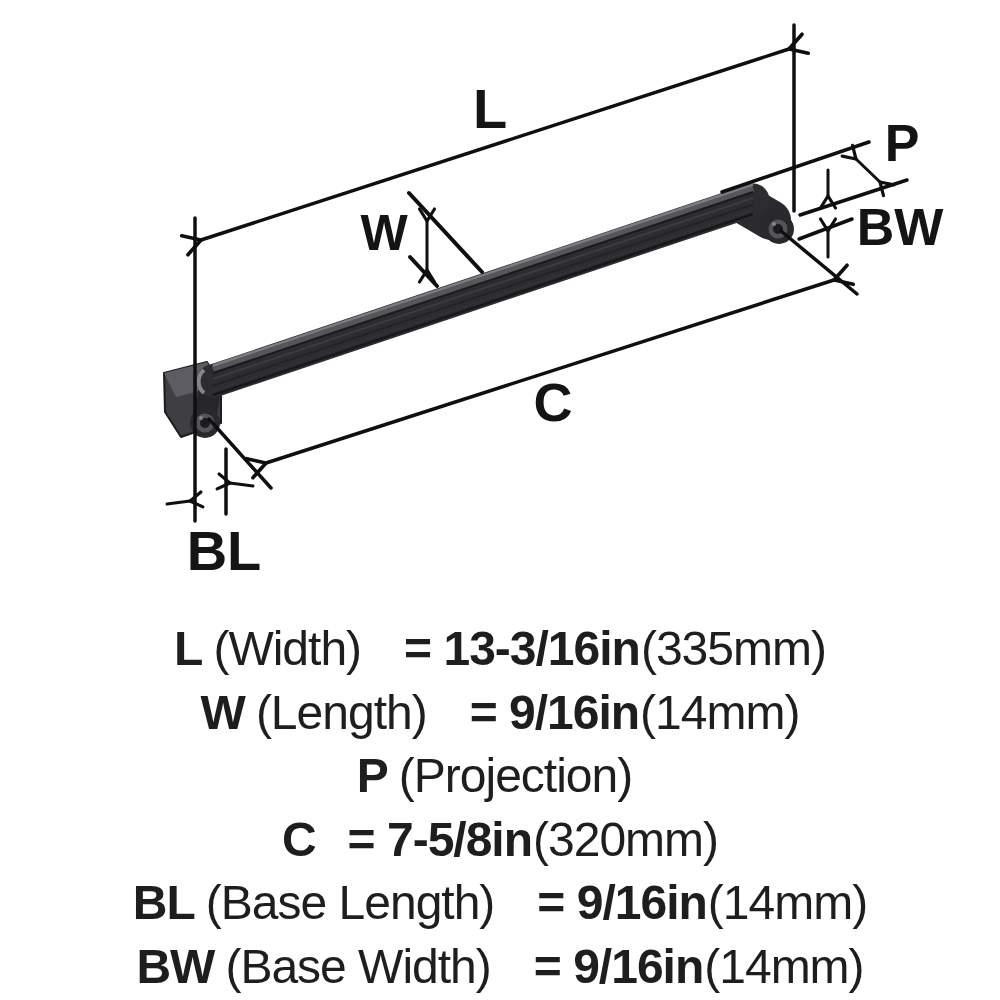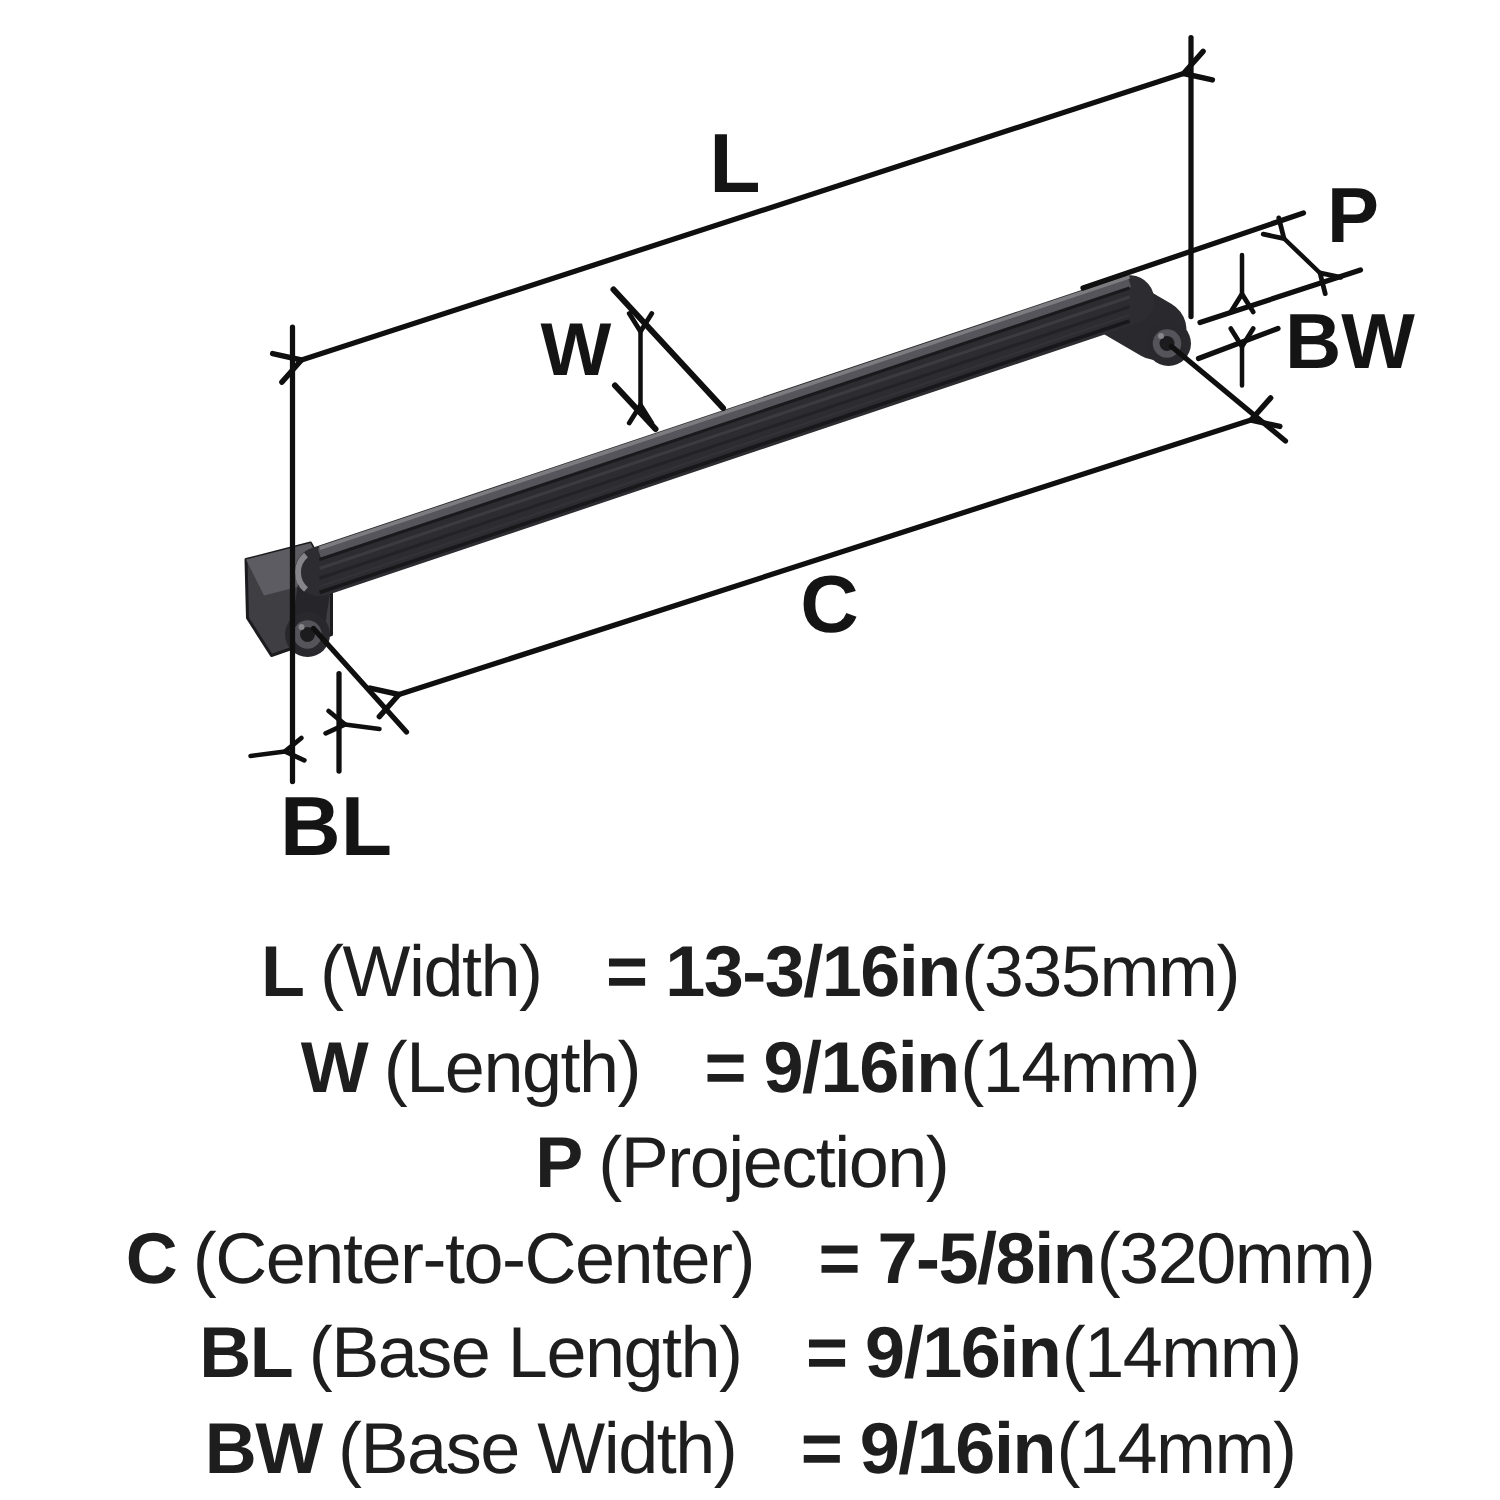--- a/index.html
+++ b/index.html
@@ -155,21 +155,20 @@
     <span class="lg-name">(Length)</span>
     <span class="lg-val">= 9/16in</span>
     <span class="lg-metric">(14mm)</span>
   </div>
   <div class="legend-row">
     <span class="lg-code">P</span>
     <span class="lg-name">(Projection)</span>
   </div>
   <div class="legend-row">
     <span class="lg-code">C</span>
-    <span class="lg-name">(Center-to-Center)</span>
     <span class="lg-val">= 7-5/8in</span>
     <span class="lg-metric">(320mm)</span>
   </div>
   <div class="legend-row">
     <span class="lg-code">BL</span>
     <span class="lg-name">(Base Length)</span>
     <span class="lg-val">= 9/16in</span>
     <span class="lg-metric">(14mm)</span>
   </div>
   <div class="legend-row">

